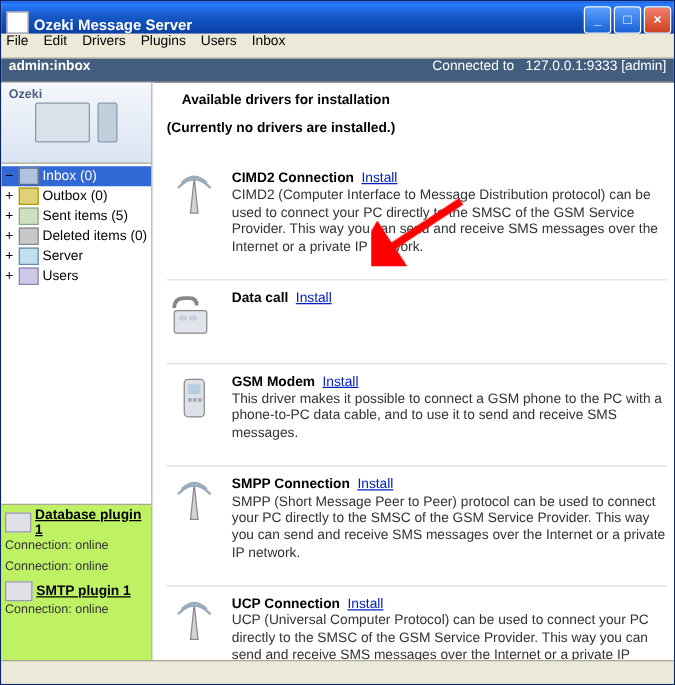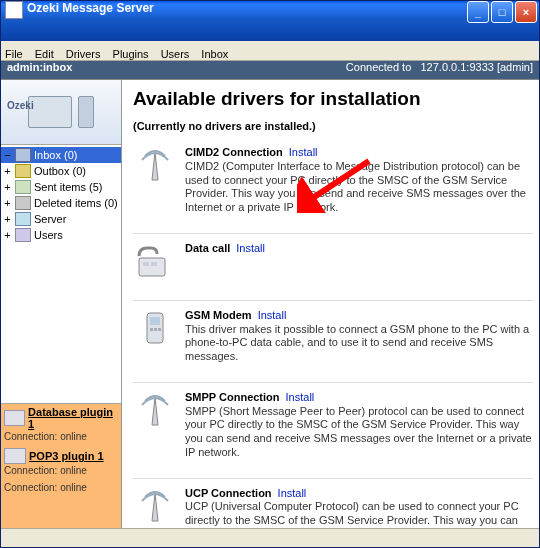--- a/index.html
+++ b/index.html
@@ -1,57 +1,57 @@
 <!DOCTYPE html>
 <html><head>
 <meta charset="utf-8">
 <style>
   html,body{margin:0;padding:0;font-family:Tahoma,Arial,sans-serif;font-size:11px;color:#000;background:#fff}
   .window{width:540px;height:548px;border:1px solid #0a246a;box-sizing:border-box;display:flex;flex-direction:column;background:#ece9d8;position:relative}
-  .titlebar{height:40px;background:linear-gradient(to bottom,#0a54e0 0%,#2a7cff 8%,#1559c8 45%,#0a3ea6 100%);display:flex;align-items:flex-start;color:#fff;padding:0 2px 0 4px}
+  .titlebar{height:26px;background:linear-gradient(to bottom,#0a54e0 0%,#2a7cff 8%,#1559c8 45%,#0a3ea6 100%);display:flex;align-items:flex-end;color:#fff;padding:0 2px 0 4px}
   .titlebar .icon{width:16px;height:16px;margin-right:4px;background:#fff;border:1px solid #88a}
   .titlebar .title{font-weight:bold;font-size:12px;flex:1}
   .titlebar .btns{display:flex;gap:2px}
   .tb-btn{width:20px;height:20px;border:1px solid #fff;border-radius:3px;background:linear-gradient(#5ea0ff,#1862d6);display:flex;align-items:center;justify-content:center;color:#fff;font-weight:bold;font-size:11px}
   .tb-btn.close{background:linear-gradient(#f08070,#d04020)}
-  .menubar{height:19px;background:#ece9d8;border-bottom:1px solid #aca899;display:flex;align-items:flex-end;padding:0 4px;font-size:11px;gap:12px}
+  .menubar{height:19px;background:#ece9d8;border-bottom:1px solid #aca899;display:flex;align-items:flex-start;padding:0 4px;font-size:11px;gap:12px}
   .statusrow{height:18px;background:#425d7d;color:#fff;display:flex;align-items:flex-start;padding:0 6px;border-bottom:1px solid #888}
   .statusrow .left{font-weight:bold}
   .statusrow .right{margin-left:auto}
   .body{flex:1;display:flex;min-height:0}
   .sidebar{width:120px;display:flex;flex-direction:column;border-right:1px solid #919b9c}
   .logo{height:64px;background:linear-gradient(#f5f7fb,#d9e4f3);border-bottom:1px solid #aca899;position:relative;display:flex;align-items:center;justify-content:center}
-  .logo .brand{position:absolute;top:20px;left:6px;font-size:10px;color:#4a5d80;font-weight:bold}
+  .logo .brand{position:absolute;top:4px;left:6px;font-size:10px;color:#4a5d80;font-weight:bold}
   .logo .pc{width:42px;height:30px;background:#d8e2ea;border:1px solid #8899aa;border-radius:2px;margin-right:6px}
   .logo .phone{width:14px;height:30px;background:#c4cfde;border:1px solid #8899aa;border-radius:2px}
   .folders{flex:1;background:#fff;border-bottom:1px solid #aca899;overflow:auto;padding:2px 0}
   .folder{display:flex;align-items:center;gap:3px;padding:1px 2px;font-size:11px;white-space:nowrap}
   .folder .chev{width:9px;text-align:center;color:#000}
   .folder .ficon{width:14px;height:12px;display:inline-block}
   .ficon.inbox{background:#b0c4de;border:1px solid #668}
   .ficon.outbox{background:#e0d078;border:1px solid #a90}
   .ficon.sent{background:#cde0c0;border:1px solid #8a8}
   .ficon.trash{background:#c8c8c8;border:1px solid #888}
   .ficon.server{background:#c0e0f0;border:1px solid #68a}
   .ficon.users{background:#d0c8e8;border:1px solid #88a}
   .folder.sel{background:#3268d6;color:#fff}
-  .plugins{height:120px;background:#fdba74;overflow:auto;padding:2px 3px}
+  .plugins{height:120px;background:#bef264;overflow:auto;padding:2px 3px}
   .plugin{margin-bottom:6px}
   .plugin .phdr{display:flex;align-items:center;gap:3px;font-weight:bold;text-decoration:underline}
   .plugin .picon{width:20px;height:14px;background:#e0e0e8;border:1px solid #99a;display:inline-block}
   .plugin .pstat{font-size:10px;color:#333;margin-top:1px}
   .content{flex:1;background:#fff;overflow-y:scroll;padding:8px 6px 8px 10px;border-left:1px solid #fff}
-  .content h1{font-size:19px;font-weight:bold;margin:0 0 10px 0}
-  .content .note{font-size:11px;font-weight:bold;margin-bottom:14px}
+  .content h1{font-size:11px;font-weight:bold;margin:0 0 10px 12px}
+  .content .note{font-size:11px;font-weight:bold;margin-bottom:28px}
   .drv{display:flex;gap:8px;margin-bottom:18px;position:relative}
   .drv .dicon{width:44px;min-width:44px;height:40px;display:flex;align-items:flex-start;justify-content:center}
   .drv .dicon svg{width:44px;height:40px}
   .drv .dtxt{font-size:11px;line-height:1.25;color:#333}
   .drv .dtitle{font-weight:bold;color:#000;margin-right:6px}
-  .drv .dinst{color:#0020c0;}
+  .drv .dinst{color:#0020c0;text-decoration:underline}
   .drvline{border:none;border-top:1px solid #ddd;margin:0 0 8px 0}
   .bottombar{height:18px;background:#ece9d8;border-top:1px solid #aca899}
   .arrow{position:absolute;left:296px;top:156px;pointer-events:none}
   ::-webkit-scrollbar{width:16px;background:#ece9d8}
   ::-webkit-scrollbar-thumb{background:#c8c4b8;border:1px solid #888}
 </style>
 </head>
 <body>
 
 <div class="window">
@@ -125,27 +125,27 @@
         </div>
       <div class="plugins" id="plugins">
           <div class="plugin">
             <div class="phdr">
               <span class="picon"></span>
               <span>Database plugin 1</span>
             </div>
             <div class="pstat">Connection: online</div>
           </div>
           <div class="plugin">
+            <div class="pstat">Connection: online</div>
+          </div>
+          <div class="plugin">
             <div class="phdr">
               <span class="picon"></span>
-              <span>POP3 plugin 1</span>
-            </div>
-            <div class="pstat">Connection: online</div>
-          </div>
-          <div class="plugin">
+              <span>SMTP plugin 1</span>
+            </div>
             <div class="pstat">Connection: online</div>
           </div>
         </div>
     </div>
 
     <div class="content">
       <h1>Available drivers for installation</h1>
       <div class="note">(Currently no drivers are installed.)</div>
       <div id="drivers">
           <div class="drv">

